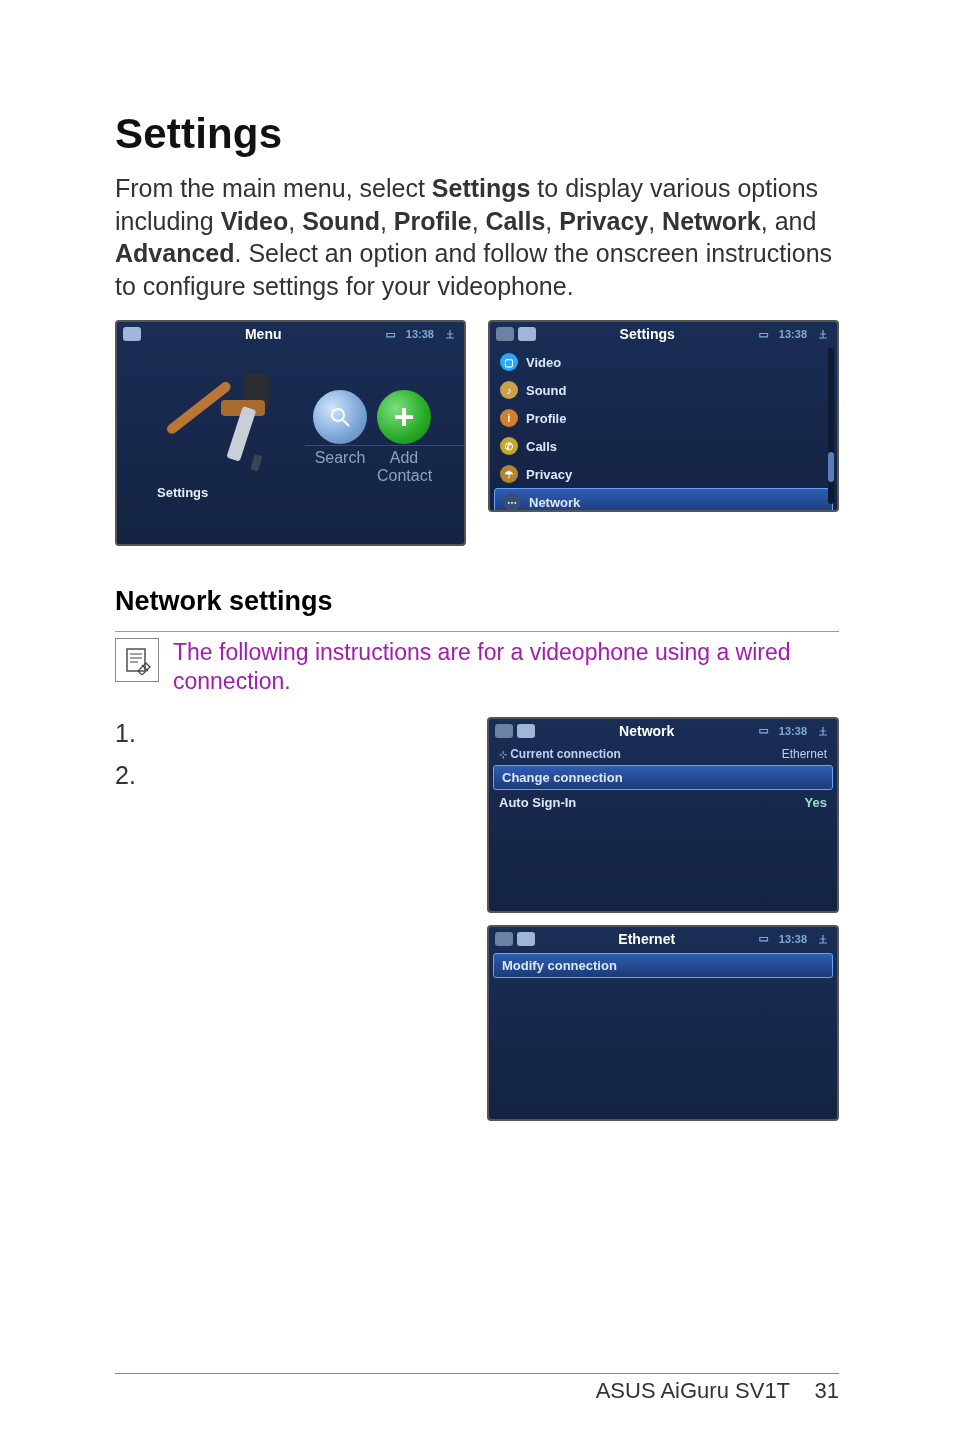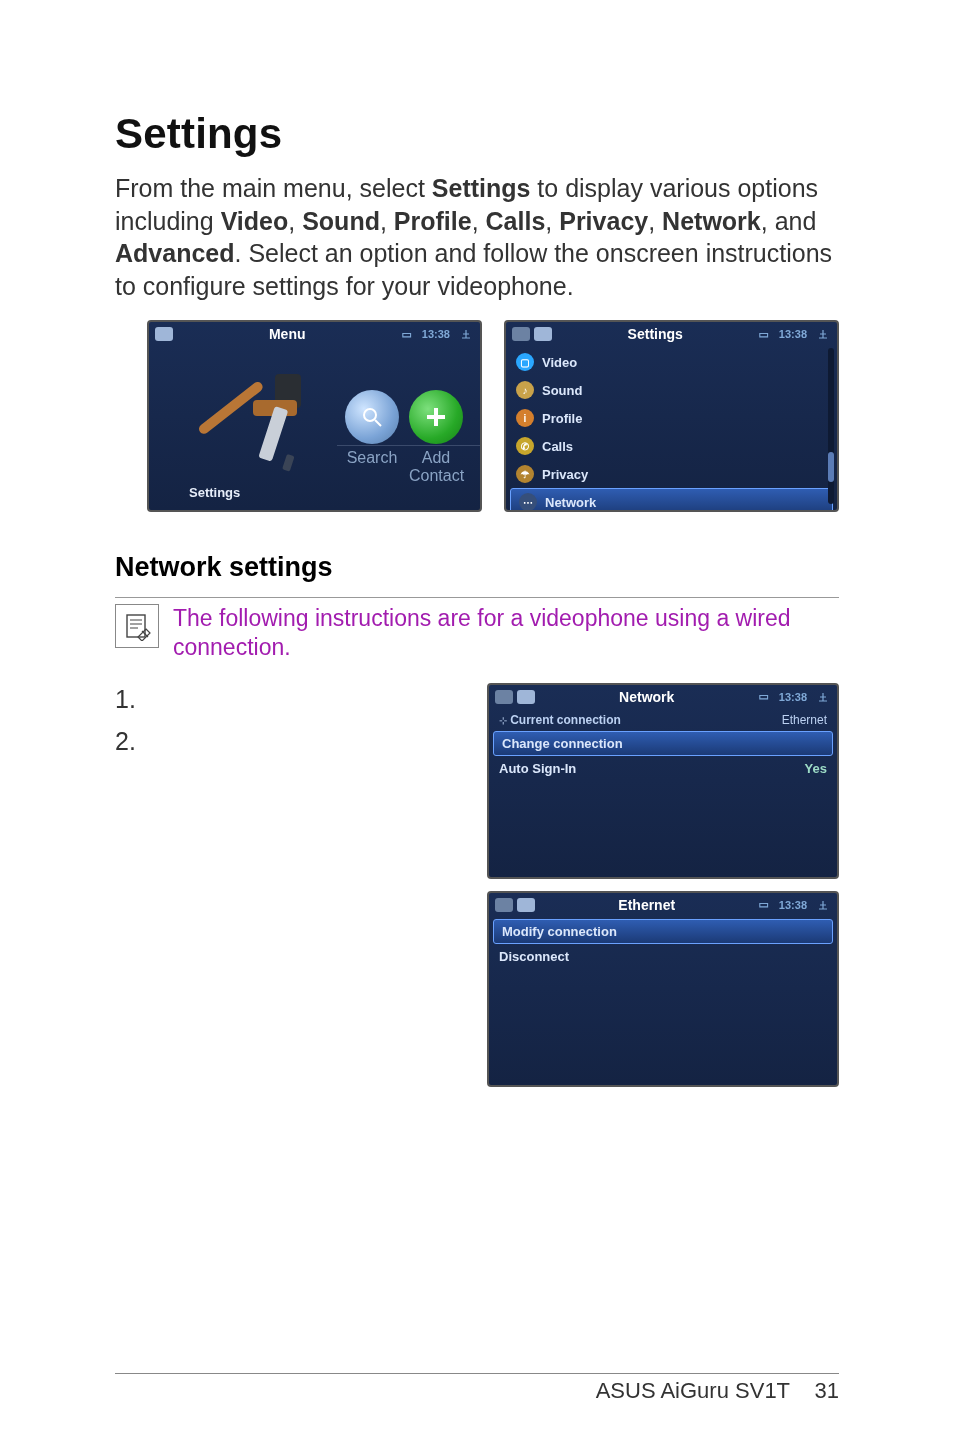--- a/index.html
+++ b/index.html
@@ -30,21 +30,21 @@
   .img-row { display: flex; gap: 22px; margin-bottom: 40px; }
   .device-screen {
     background: linear-gradient(180deg,#1a2d55 0%, #142343 100%);
     border: 2px solid #555;
     border-radius: 4px;
     color: #cfe1ff;
     font-size: 13px;
     overflow: hidden;
     position: relative;
   }
-  .ds-a { width: 352px; height: 192px; margin-left: 32px; }
+  .ds-a { width: 352px; height: 226px; }
   .ds-b { width: 352px; height: 192px; }
   .ds-c { width: 352px; height: 196px; margin-bottom: 12px; }
   .ds-d { width: 352px; height: 196px; }
 
   .ds-header {
     display: flex; align-items: center; justify-content: space-between;
     padding: 4px 8px 4px 6px;
     font-weight: 600;
   }
   .ds-header .left-ico { display: flex; gap: 4px; }
@@ -330,25 +330,20 @@
               </svg>
             </span>
         </span>
       </div>
       <div class="list" id="ethernet-list">
           <div class="list-item li-sel">
             <span class="lbl">
               <span>Modify connection</span>
             </span>
           </div>
-          <div class="list-item">
-            <span class="lbl">
-              <span>Disconnect</span>
-            </span>
-          </div>
         </div>
     </div>
   </div>
 </div>
 
 <hr class="footer-rule">
 <div class="footer-text">
   <span>ASUS AiGuru SV1T</span>&nbsp;&nbsp;&nbsp;&nbsp;<span>31</span>
 </div>
 

